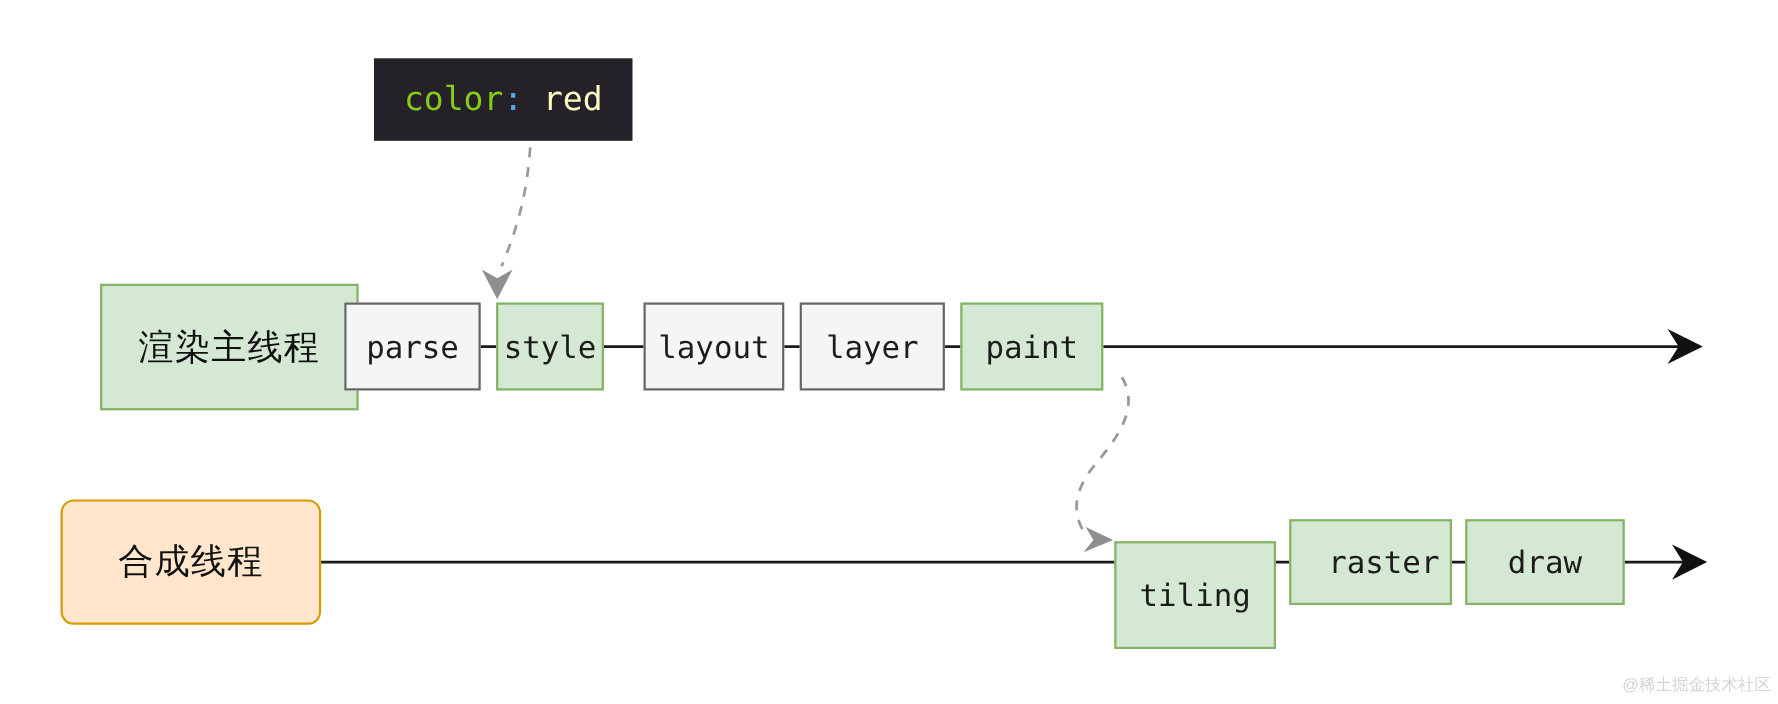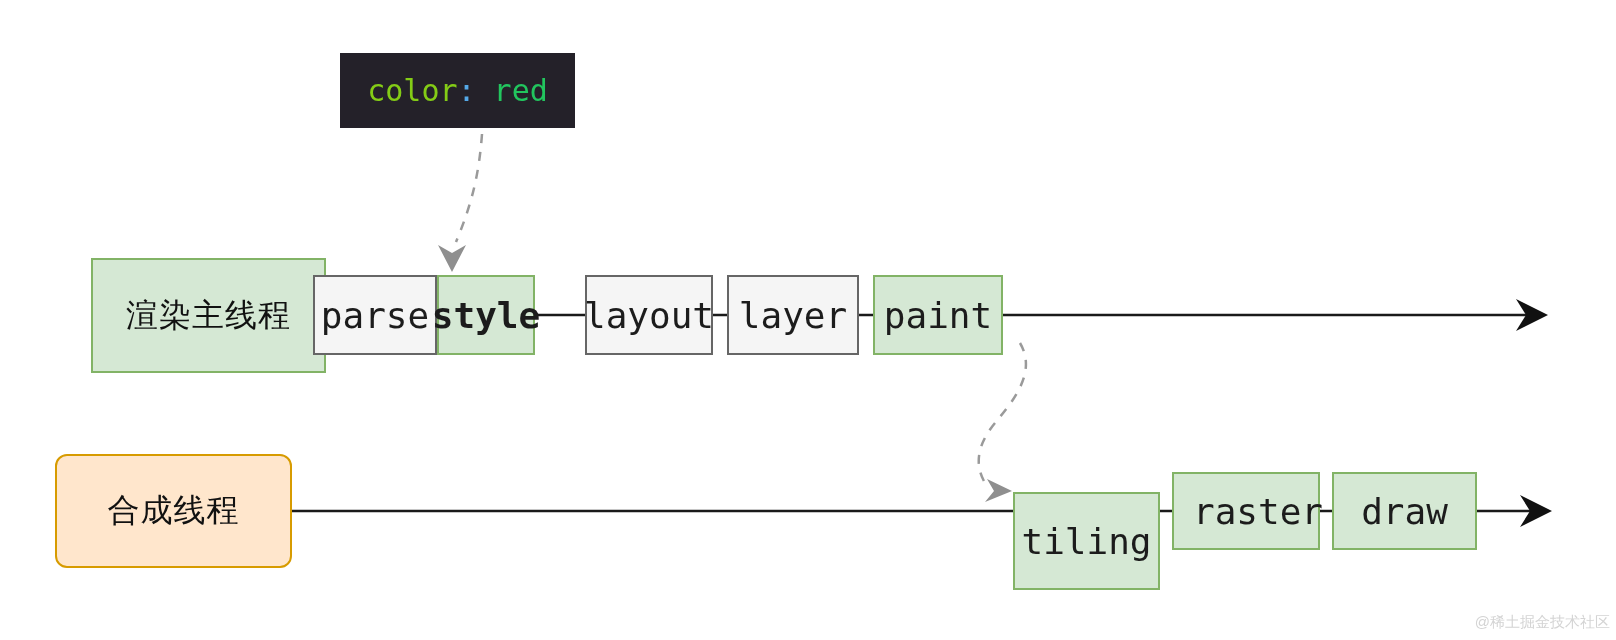--- a/index.html
+++ b/index.html
@@ -29,21 +29,21 @@
     align-items: center;
     justify-content: center;
     white-space: nowrap;
   }
   .box.green  { background: #d5e8d4; border-color: #82b366; }
   .box.gray   { background: #f5f5f5; border-color: #666666; }
   .box.orange { background: #ffe6cc; border-color: #d79b00; }
 
   .mono-label {
     font-family: "DejaVu Sans Mono", "Liberation Mono", monospace;
-    font-size: 36px;
+    font-size: 28px;
     color: #1c1c1c;
     align-items: center;
   }
   .cjk-label {
     font-family: "Liberation Sans", sans-serif;
     font-size: 32px;
     color: #111111;
     letter-spacing: 1px;
   }
 
@@ -54,21 +54,21 @@
     width: 235px; height: 75px;
     background: #242129;
     display: flex;
     align-items: center;
     justify-content: center;
     font-family: "DejaVu Sans Mono", "Liberation Mono", monospace;
     font-size: 30px;
   }
   .code-prop  { color: #84cc16; }
   .code-colon { color: #55a9e8; }
-  .code-value { color: #22c55e; margin-left: 18px; }
+  .code-value { color: #fef9c3; margin-left: 18px; }
 
   .watermark {
     position: absolute;
     z-index: 4;
     right: 6px;
     bottom: 8px;
     font-size: 15px;
     color: #d4d4d4;
     font-family: "Liberation Sans", sans-serif;
   }
@@ -91,21 +91,21 @@
       <span class="code-value">red</span>
   </div>
 
   <div class="box green cjk-label" style="left:55px; top:258px; width:235px; height:115px;margin-left:36px;">
     <span>渲染主线程</span>
   </div>
 
   <div class="box gray mono-label" style="left:313px; top:275px; width:124px; height:80px;">
     <span>parse</span>
   </div>
-  <div class="box green mono-label" style="left:437px; top:275px; width:98px; height:80px;font-weight:bold;">
+  <div class="box green mono-label" style="left:451px; top:275px; width:98px; height:80px;">
     <span>style</span>
   </div>
   <div class="box gray mono-label" style="left:585px; top:275px; width:128px; height:80px;">
     <span>layout</span>
   </div>
   <div class="box gray mono-label" style="left:727px; top:275px; width:132px; height:80px;">
     <span>layer</span>
   </div>
   <div class="box green mono-label" style="left:873px; top:275px; width:130px; height:80px;">
     <span>paint</span>

